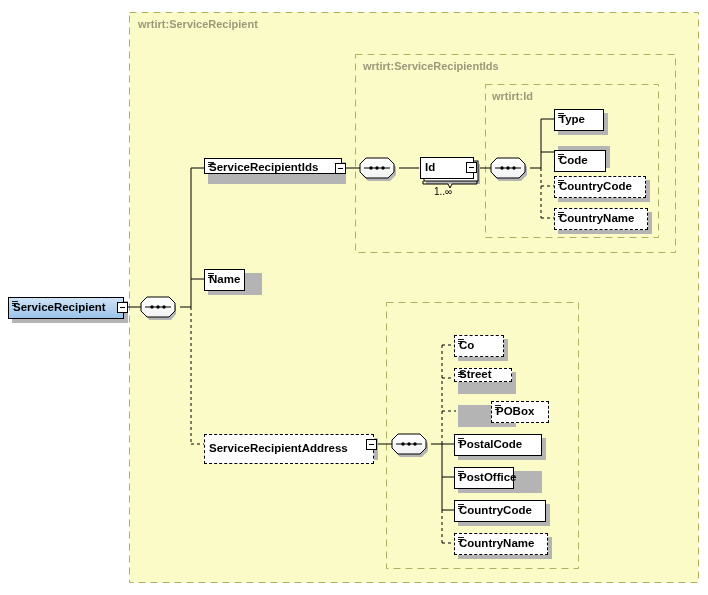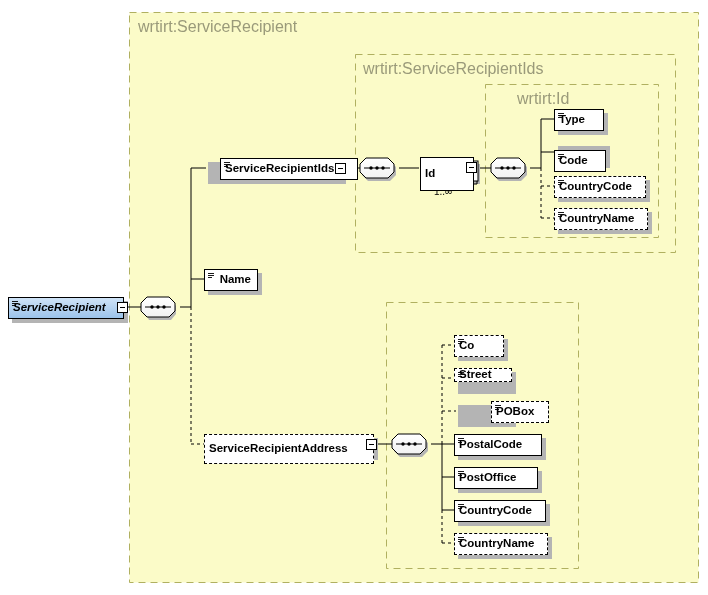--- a/index.html
+++ b/index.html
@@ -19,22 +19,22 @@
   }
   #svg-layer {
     position: absolute;
     left: 0;
     top: 0;
     width: 708px;
     height: 595px;
   }
   .grp-label {
     position: absolute;
-    font-size: 16px;
-    font-weight: normal;
+    font-size: 11px;
+    font-weight: bold;
     color: #9a9a7a;
     white-space: nowrap;
     letter-spacing: 0px;
   }
   
   .node {
     position: absolute;
     box-sizing: border-box;
     background: #ffffff;
     border: 1px solid #000000;
@@ -49,21 +49,20 @@
   .node .lbl {
     padding-left: 4px;
     padding-right: 6px;
   }
   .node.optional {
     border: 1px dashed #000000;
   }
   .node.root {
     background: linear-gradient(to bottom, #cfe3f7 0%, #9cc3ea 100%);
     border: 1px solid #000000;
-    font-style: italic;
   }
   .node .elem-icon {
     position: absolute;
     left: 3px;
     top: 3px;
     width: 6px;
     height: 5px;
     pointer-events: none;
   }
   .shadow {
@@ -227,21 +226,21 @@
       <rect x="424" y="161" width="54" height="20" fill="#b4b4b4" stroke="none" transform="translate(2,3)"></rect>
       <rect x="424" y="161" width="54" height="20" fill="#ffffff" stroke="#000" stroke-width="1"></rect>
     </g>
     <g>
       <path d="M423,181 L423,184 L448,184 L450,188 L452,184 L477,184 L477,181" fill="none" stroke="#000" stroke-width="1"></path>
     </g>
   </svg>
 
   <div class="grp-label" style="left:138px; top:18px;">wrtirt:ServiceRecipient</div>
   <div class="grp-label" style="left:363px; top:60px;">wrtirt:ServiceRecipientIds</div>
-  <div class="grp-label" style="left:492px; top:90px;margin-left:25px;">wrtirt:Id</div>
+  <div class="grp-label" style="left:492px; top:90px;">wrtirt:Id</div>
 
   <div class="shadow" style="left:12px;  top:301px; width:116px; height:22px;"></div>
   <div class="shadow" style="left:208px; top:162px; width:138px; height:22px;"></div>
   <div class="shadow" style="left:208px; top:273px; width:54px;  height:22px;"></div>
   <div class="shadow" style="left:208px; top:438px; width:170px; height:22px;"></div>
   <div class="shadow" style="left:558px; top:113px; width:50px;  height:22px;"></div>
   <div class="shadow" style="left:558px; top:146px; width:52px;  height:22px;"></div>
   <div class="shadow" style="left:558px; top:180px; width:92px;  height:22px;"></div>
   <div class="shadow" style="left:558px; top:212px; width:94px;  height:22px;"></div>
   <div class="shadow" style="left:458px; top:339px; width:50px;  height:22px;"></div>
@@ -255,45 +254,45 @@
   <div class="node root" style="left:8px; top:297px; width:116px; height:22px; z-index:4;">
     <svg class="elem-icon" viewBox="0 0 6 5">
       <rect x="0" y="0" width="6" height="0.9" fill="#000"></rect>
       <rect x="0" y="2" width="6" height="0.9" fill="#000"></rect>
       <rect x="0" y="4" width="4" height="0.9" fill="#000"></rect>
     </svg>
     <span class="lbl">ServiceRecipient</span>
   </div>
   <div class="collapse-box" style="left:117px; top:302px;"></div>
 
-  <div class="node" style="left:220px; top:158px; width:138px; height:22px; z-index:4;">
+  <div class="node" style="left:204px; top:158px; width:138px; height:16px; z-index:4;align-items:flex-end;">
     <svg class="elem-icon" viewBox="0 0 6 5">
       <rect x="0" y="0" width="6" height="0.9" fill="#000"></rect>
       <rect x="0" y="2" width="6" height="0.9" fill="#000"></rect>
       <rect x="0" y="4" width="4" height="0.9" fill="#000"></rect>
     </svg>
     <span class="lbl">ServiceRecipientIds</span>
   </div>
   <div class="collapse-box" style="left:335px; top:163px;"></div>
 
-  <div class="node" style="left:204px; top:269px; width:54px; height:22px; z-index:4;justify-content:flex-end;">
+  <div class="node" style="left:204px; top:269px; width:41px; height:22px; z-index:4;">
     <svg class="elem-icon" viewBox="0 0 6 5">
       <rect x="0" y="0" width="6" height="0.9" fill="#000"></rect>
       <rect x="0" y="2" width="6" height="0.9" fill="#000"></rect>
       <rect x="0" y="4" width="4" height="0.9" fill="#000"></rect>
     </svg>
     <span class="lbl">Name</span>
   </div>
 
   <div class="node optional" style="left:204px; top:434px; width:170px; height:30px; z-index:4;">
     <span class="lbl">ServiceRecipientAddress</span>
   </div>
   <div class="collapse-box" style="left:366px; top:439px;"></div>
 
-  <div class="node" style="left:420px; top:157px; width:54px; height:34px; z-index:4;">
+  <div class="node" style="left:420px; top:157px; width:54px; height:22px; z-index:4;">
     <span class="lbl">Id</span>
   </div>
   <div class="collapse-box" style="left:466px; top:162px;"></div>
   <div class="occurs" style="left:434px; top:186px;">1..∞</div>
 
   <div class="node" style="left:554px; top:109px; width:50px; height:22px; z-index:4;">
     <svg class="elem-icon" viewBox="0 0 6 5">
       <rect x="0" y="0" width="6" height="0.9" fill="#000"></rect>
       <rect x="0" y="2" width="6" height="0.9" fill="#000"></rect>
       <rect x="0" y="4" width="4" height="0.9" fill="#000"></rect>
@@ -357,21 +356,21 @@
 
   <div class="node" style="left:454px; top:434px; width:88px; height:22px; z-index:4;">
     <svg class="elem-icon" viewBox="0 0 6 5">
       <rect x="0" y="0" width="6" height="0.9" fill="#000"></rect>
       <rect x="0" y="2" width="6" height="0.9" fill="#000"></rect>
       <rect x="0" y="4" width="4" height="0.9" fill="#000"></rect>
     </svg>
     <span class="lbl">PostalCode</span>
   </div>
 
-  <div class="node" style="left:454px; top:467px; width:84px; height:22px; z-index:4;">
+  <div class="node" style="left:454px; top:467px; width:60px; height:22px; z-index:4;">
     <svg class="elem-icon" viewBox="0 0 6 5">
       <rect x="0" y="0" width="6" height="0.9" fill="#000"></rect>
       <rect x="0" y="2" width="6" height="0.9" fill="#000"></rect>
       <rect x="0" y="4" width="4" height="0.9" fill="#000"></rect>
     </svg>
     <span class="lbl">PostOffice</span>
   </div>
 
   <div class="node" style="left:454px; top:500px; width:92px; height:22px; z-index:4;">
     <svg class="elem-icon" viewBox="0 0 6 5">

